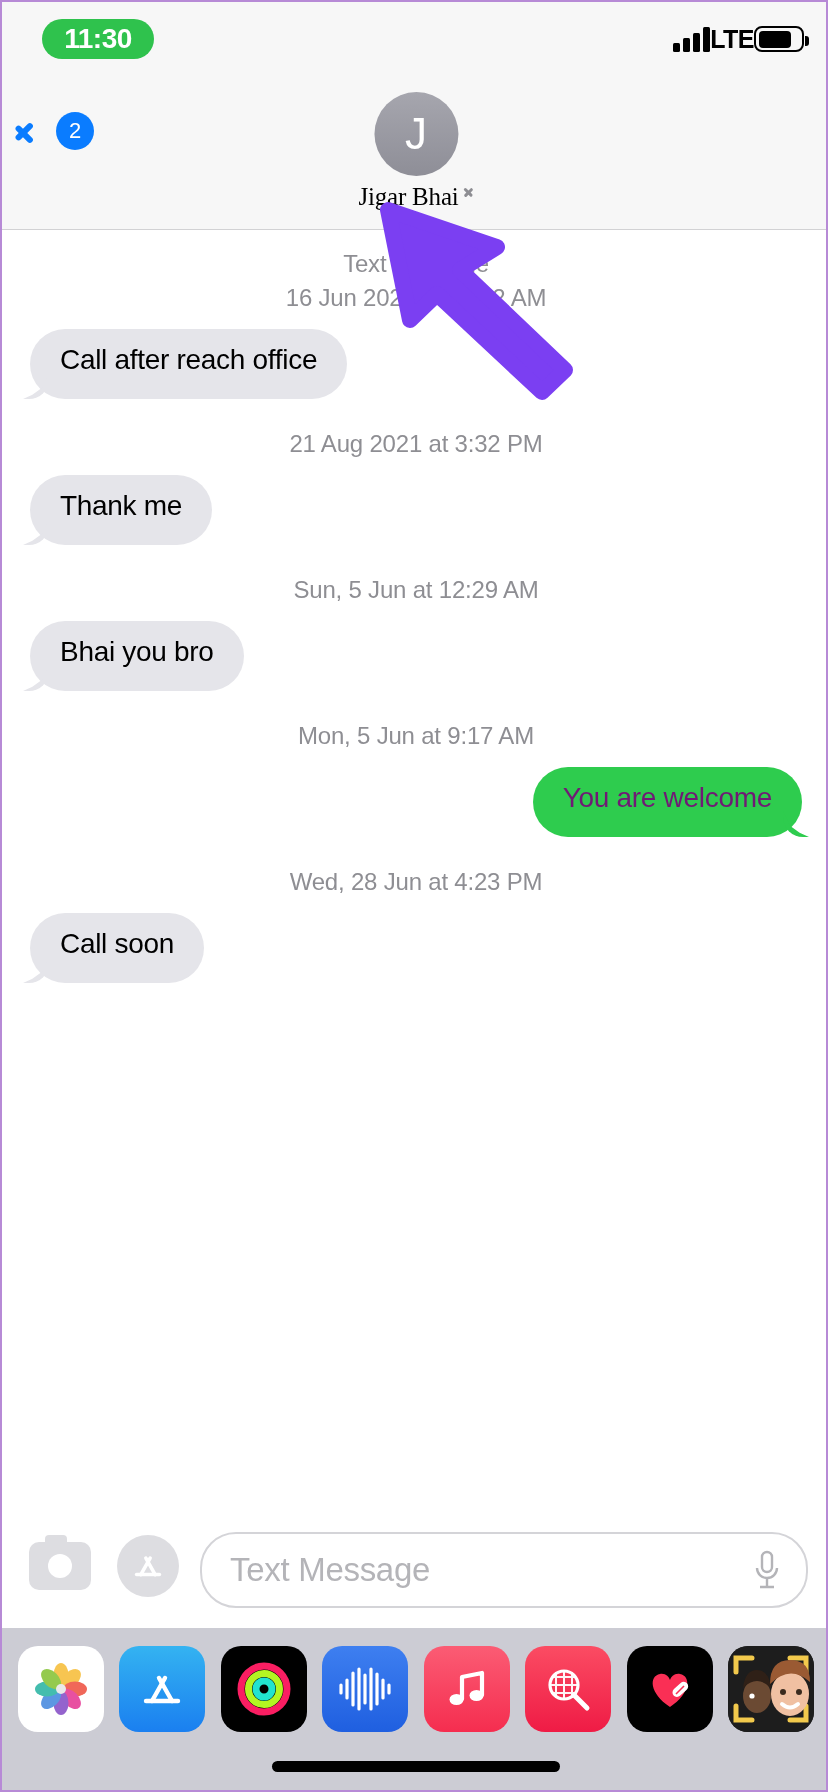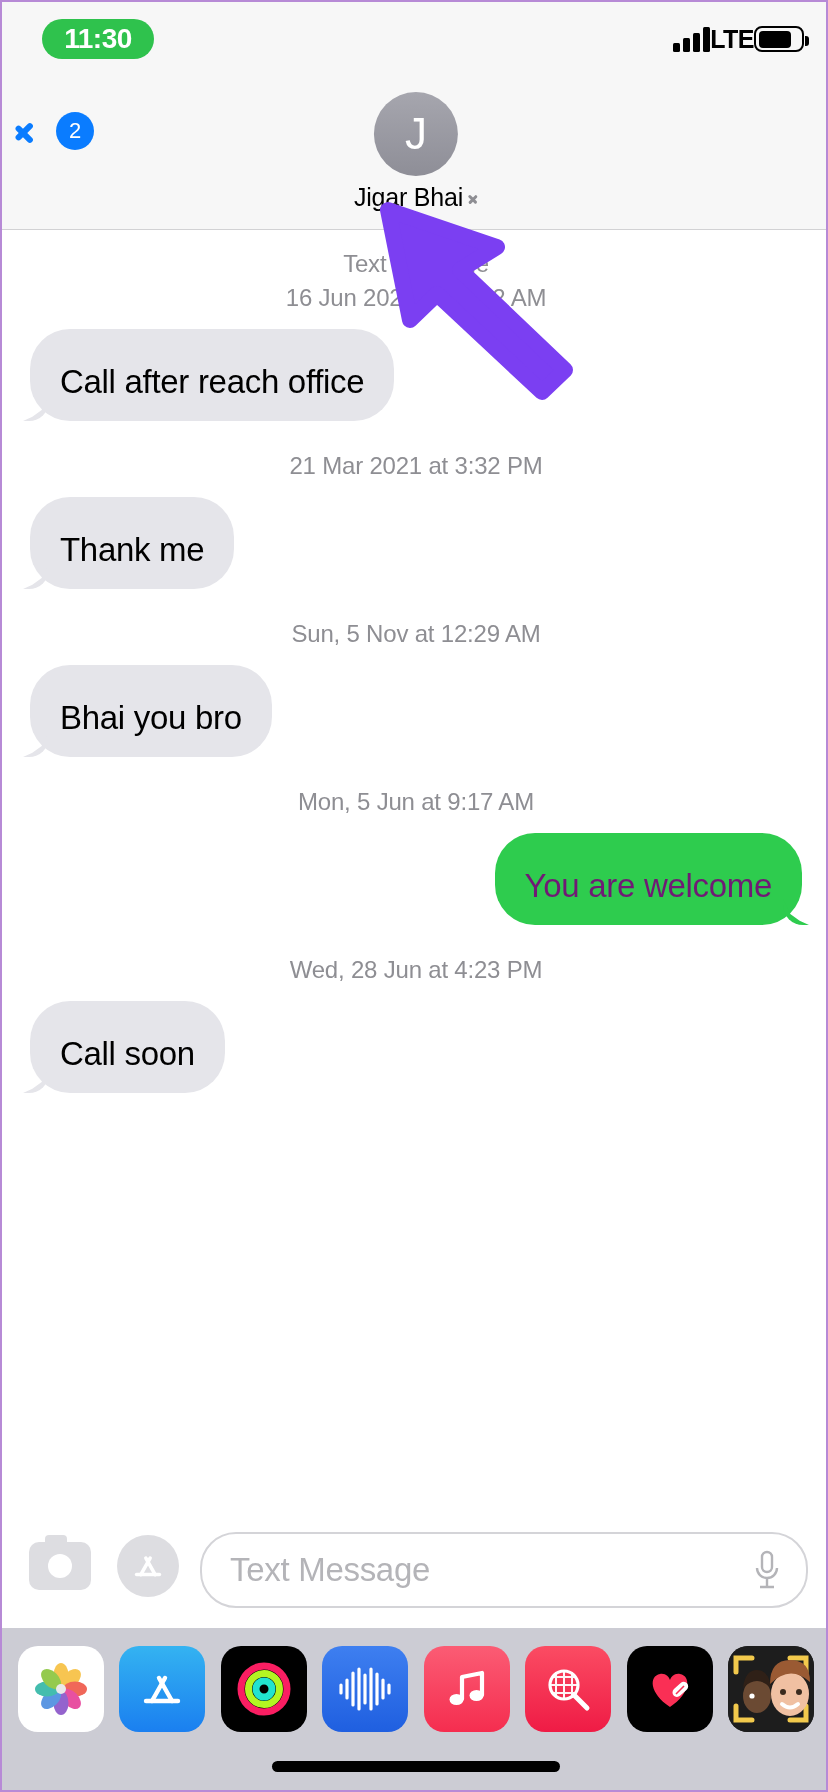--- a/index.html
+++ b/index.html
@@ -174,23 +174,23 @@
     background: linear-gradient(180deg, #a6a6ae 0%, #8e8e97 100%);
     display: flex;
     align-items: center;
     justify-content: center;
     color: #ffffff;
     font-size: 44px;
     font-weight: normal;
   }
   .contact-name-row {
     display: flex;
-    align-items: center;
     gap: 6px;
     margin-top: 7px;
+    font-family: Liberation Serif, serif;
   }
   .contact-name {
     font-size: 25px;
     color: #000000;
     letter-spacing: -0.2px;
   }
   .chev-right {
     width: 9px;
     height: 16px;
     position: relative;
@@ -228,23 +228,23 @@
   .row {
     display: flex;
     padding: 0 28px;
   }
   .row.in  { justify-content: flex-start; }
   .row.out { justify-content: flex-end; }
 
   .bubble {
     position: relative;
     max-width: 600px;
-    padding: 34px 30px 20px 30px;
+    padding: 12px 30px 20px 30px;
     border-radius: 40px;
-    font-size: 33px;
+    font-size: 28px;
     line-height: 38px;
     letter-spacing: -0.3px;
     word-wrap: break-word;
   }
   .bubble.in {
     background: #e5e5ea;
     color: #000000;
   }
   .bubble.out {
     background: #2ecc4e;
@@ -469,29 +469,29 @@
     <div class="ts" style="margin-top:16px;">
       <span class="ts-kind">Text Message</span>
       <span>16 Jun 2021 at 11:02 AM</span>
     </div>
 
     <div class="row in" style="margin-top:14px;">
       <div class="bubble in">Call after reach office</div>
     </div>
 
     <div class="ts" style="margin-top:28px;">
-      <span>21 Mar 2021 at 3:32 PM</span>
+      <span>21 Aug 2021 at 3:32 PM</span>
     </div>
 
     <div class="row in" style="margin-top:14px;">
       <div class="bubble in">Thank me</div>
     </div>
 
     <div class="ts" style="margin-top:28px;">
-      <span>Sun, 5 Nov at 12:29 AM</span>
+      <span>Sun, 5 Jun at 12:29 AM</span>
     </div>
 
     <div class="row in" style="margin-top:14px;">
       <div class="bubble in">Bhai you bro</div>
     </div>
 
     <div class="ts" style="margin-top:28px;">
       <span>Mon, 5 Jun at 9:17 AM</span>
     </div>
 

